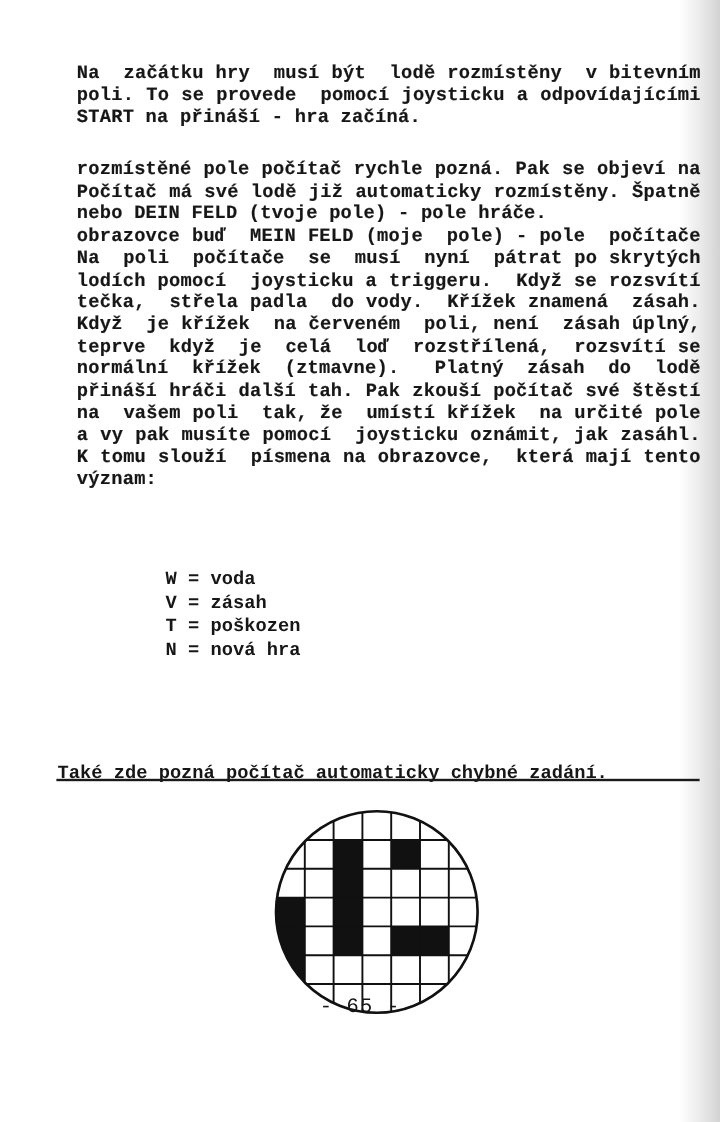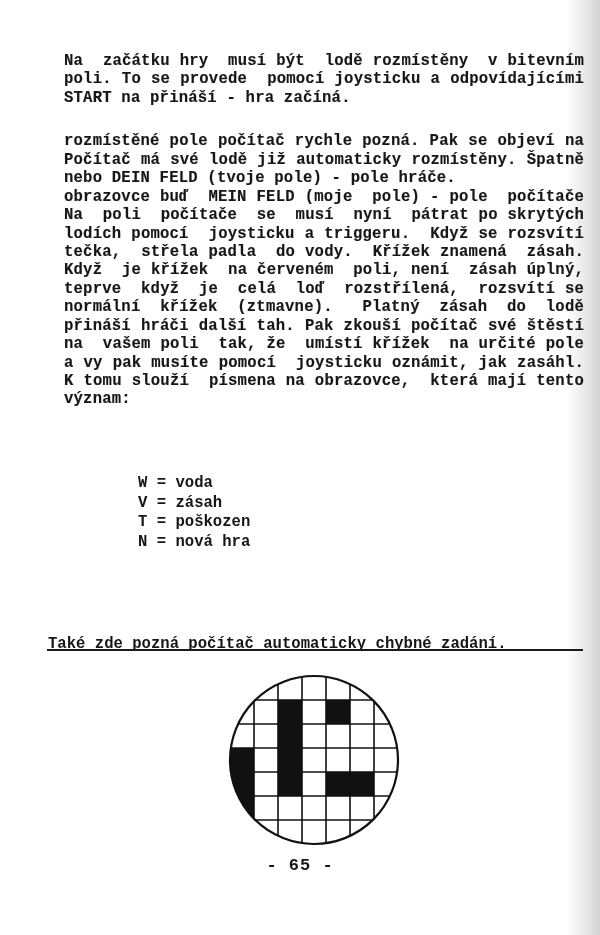--- a/index.html
+++ b/index.html
@@ -34,22 +34,22 @@
   }
   .final {
     position: absolute; left: 48px; top: 602px; font-size: 15.6px; font-weight: bold; white-space: pre; margin-top: 33px;
   }
   .rule {
     position: absolute; left: 47px; top: 649px; width: 536px; height: 2px;
     background: #1a1a1a;
   }
   .figure { position: absolute; left: 226px; top: 672px; width: 176px; height: 176px; }
   .pagenum {
-    position: absolute; left: 0; width: 600px; top: 856px; text-align: center;
-    font-size: 17px; font-weight: bold; letter-spacing: 1px;
+    position: absolute; left: 0; width: 600px; top: 830px; text-align: center;
+    font-size: 17px; font-weight: normal; letter-spacing: 1px;
   }
 </style>
 </head>
 <body>
 
 <div class="gutter"></div>
 
 <div class="page">
   <div class="para" id="para0" style="margin-bottom: 25px;">
       <span class="line">Na  začátku hry  musí být  lodě rozmístěny  v bitevním</span>

